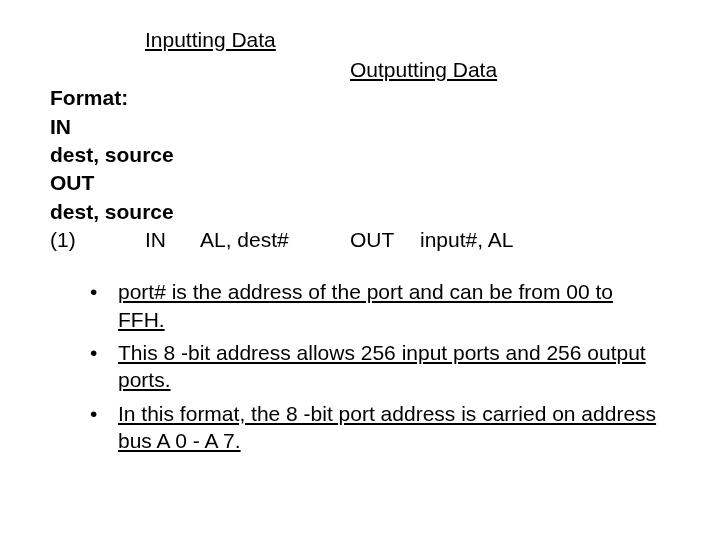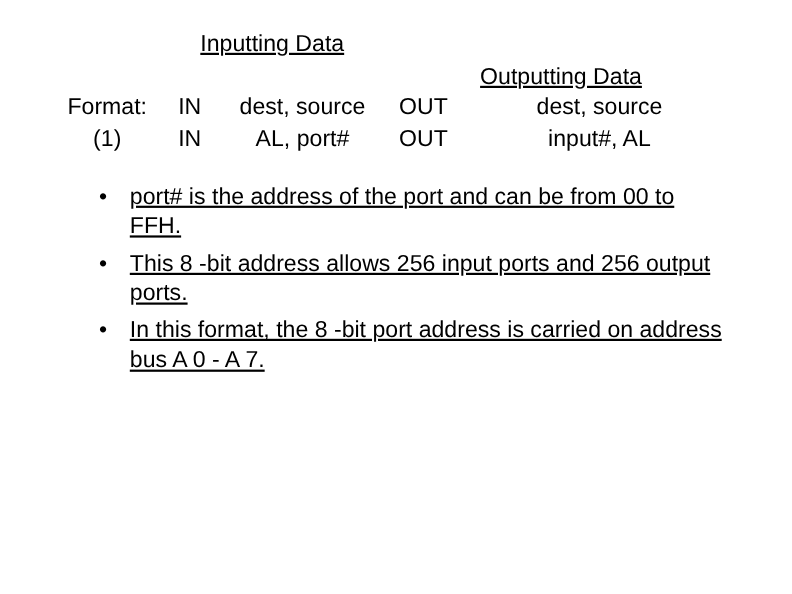--- a/index.html
+++ b/index.html
@@ -12,34 +12,33 @@
     font-size: 21px;
     color: #000000;
   }
   .slide {
     box-sizing: border-box;
     padding: 26px 50px 0 50px;
   }
   .table-block {
     margin-bottom: 24px;
     line-height: 1.35;
-    text-align: center;
   }
   .row {
     display: flex;
   }
   .c-label { width: 95px; }
   .c-in    { width: 55px; }
   .c-dest  { width: 150px; }
   .c-out   { width: 70px; }
   .c-dest2 { flex: 1; }
   .header-in  { margin-left: 95px; width: 205px; }
   .header-out { flex: 1; margin-top: 30px; }
   .underline { text-decoration: underline; }
-  .bold { font-weight: normal; }
+  .bold { font-weight: bold; flex-direction: column; }
   ul.bullets {
     margin: 12px;
     padding: 0 0 0 28px;
     list-style: none;
     text-decoration: underline;
   }
   ul.bullets > li {
     position: relative;
     padding-left: 28px;
     margin-bottom: 6px;
@@ -68,21 +67,21 @@
       <span class="c-label">Format:</span>
       <span class="c-in">IN</span>
       <span class="c-dest">dest, source</span>
       <span class="c-out">OUT</span>
       <span class="c-dest2">dest, source</span>
     </div>
 
     <div class="row">
       <span class="c-label">(1)</span>
       <span class="c-in">IN</span>
-      <span class="c-dest">AL, port#</span>
+      <span class="c-dest">AL, dest#</span>
       <span class="c-out">OUT</span>
       <span class="c-dest2">input#, AL</span>
     </div>
 
   </div>
 
   <ul class="bullets">
     <li>port# is the address of the port and can be from 00 to FFH.</li>
     <li>This 8 -bit address allows 256 input ports and 256 output ports.</li>
     <li>In this format, the 8 -bit port address is carried on address bus A 0 - A 7.</li>

